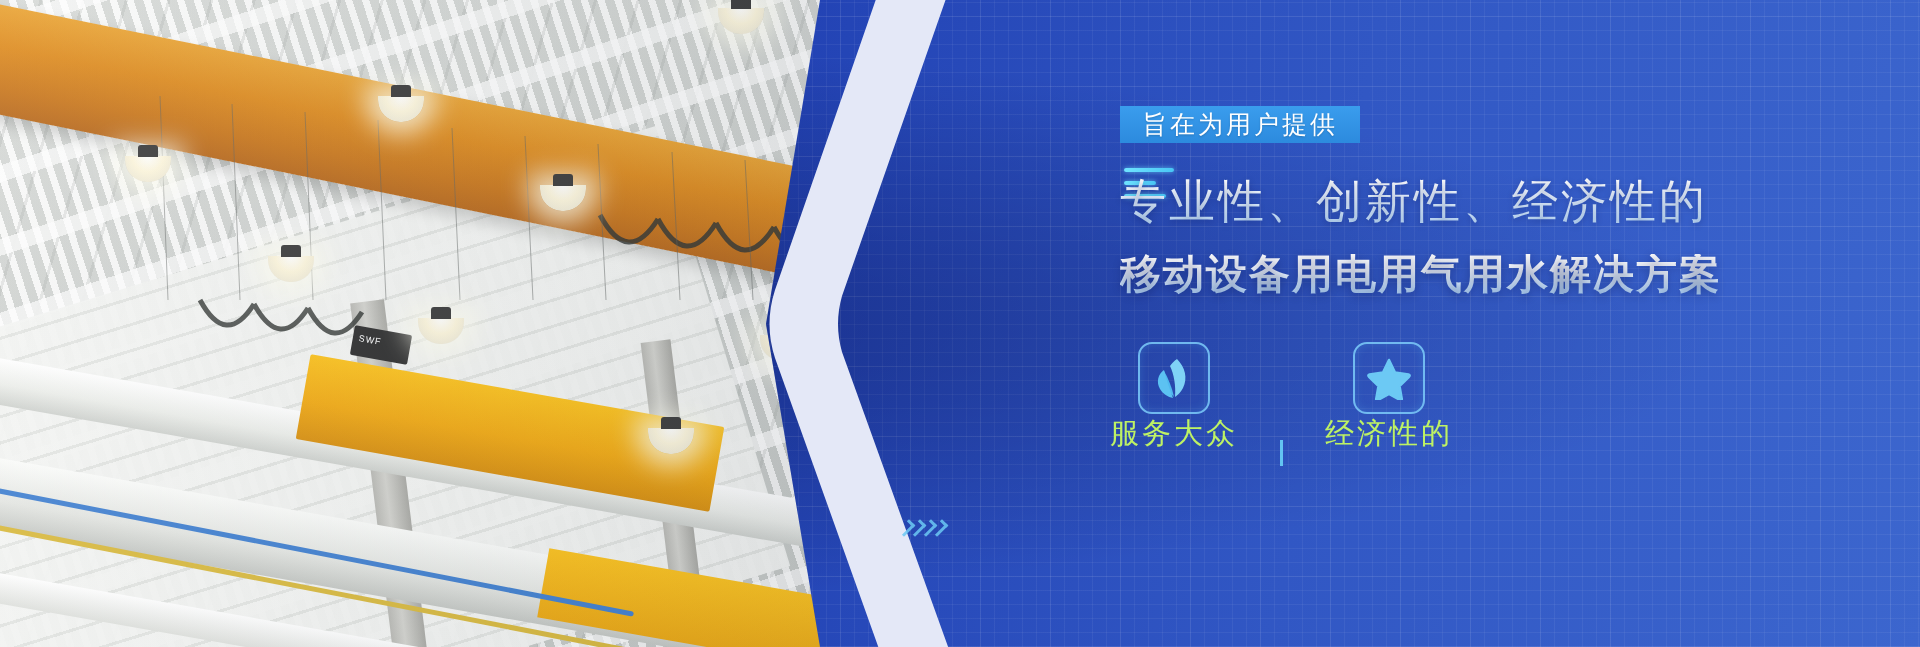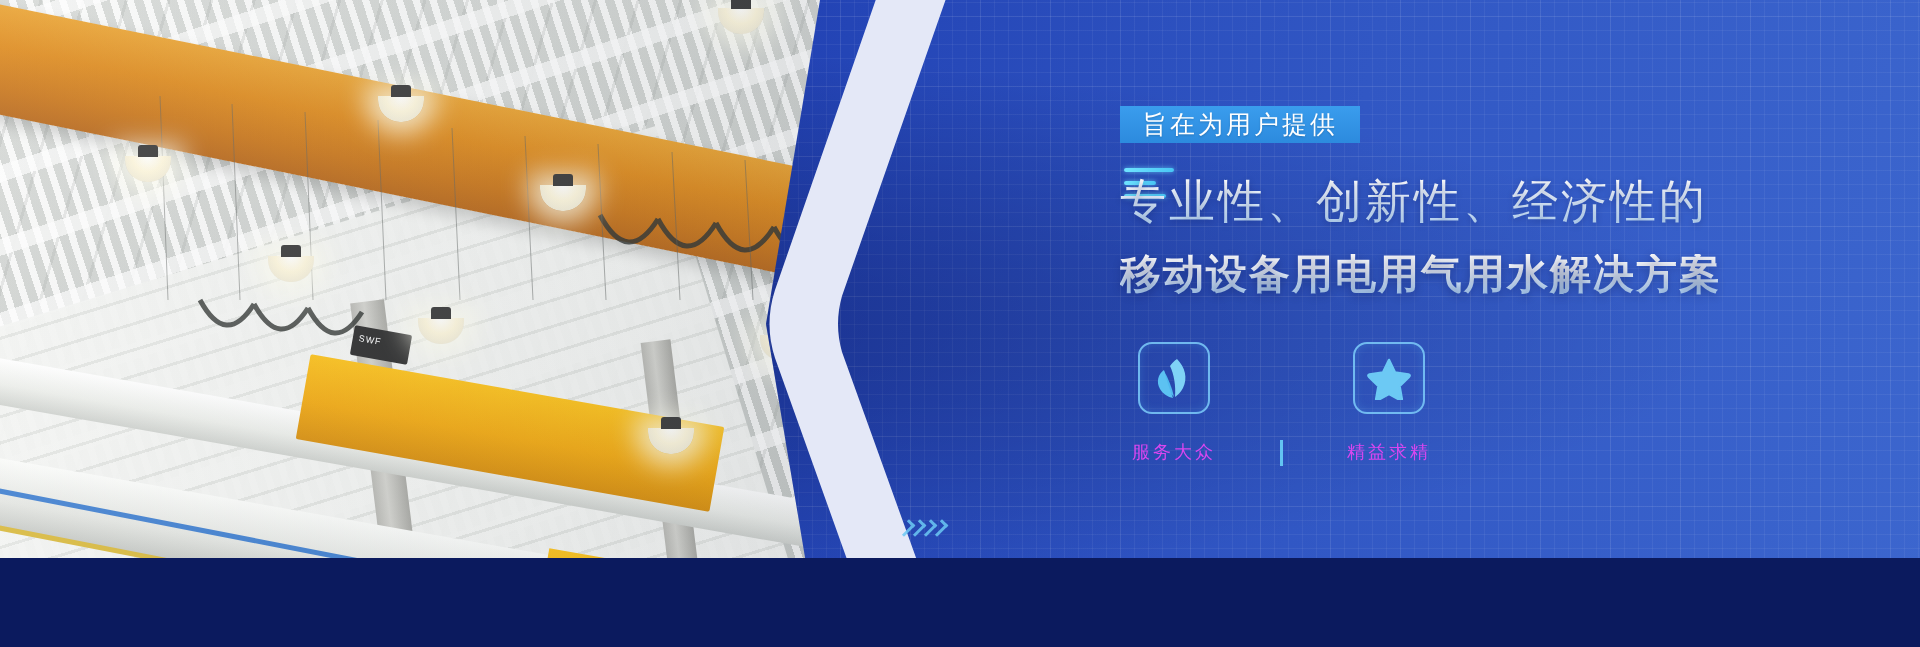--- a/index.html
+++ b/index.html
@@ -1,19 +1,19 @@
 <!DOCTYPE html>
 <html><head>
 <meta charset="utf-8">
 <style>
   html,body{margin:0;padding:0;background:#0b1a5e;}
   *{box-sizing:border-box;}
   #banner{
     position:relative;
-    width:1920px;height:558px;
+    width:1920px;height:647px;
     overflow:hidden;
     font-family:"Liberation Sans","DejaVu Sans",sans-serif;
   }
 
   
   .photo{position:absolute;left:0;top:0;width:1010px;height:647px;overflow:hidden;
          background:linear-gradient(160deg,#e9ebe8 0%,#dcdedb 30%,#cfd2cf 60%,#c2c5c2 100%);}
   .photo .ceiling{position:absolute;inset:0;
     background:
       repeating-linear-gradient(72deg, rgba(255,255,255,.85) 0px, rgba(255,255,255,.85) 7px, rgba(196,200,198,.55) 7px, rgba(196,200,198,.55) 16px);
@@ -109,21 +109,21 @@
   .h-line2{position:absolute;left:0;top:254px;font-size:41px;font-weight:bold;letter-spacing:2px;line-height:1;
     background:linear-gradient(180deg,#ffffff 0%,#f2f8ff 40%,#a9cdf2 100%);
     -webkit-background-clip:text;background-clip:text;color:transparent;
     text-shadow:0 3px 8px rgba(0,10,60,.3);}
 
   .feats{position:absolute;left:0;top:342px;display:flex;align-items:flex-start;}
   .feat{width:108px;display:flex;flex-direction:column;align-items:center;}
   .feat .box{width:72px;height:72px;border:2px solid rgba(124,205,250,.85);border-radius:14px;
     display:flex;align-items:center;justify-content:center;
     box-shadow:0 0 10px rgba(90,190,250,.22) inset;}
-  .feat .lbl{margin-top:26px;color:#d946ef;font-size:18px;letter-spacing:3px;white-space:nowrap;}
+  .feat .lbl{color:#bef264;font-size:29px;letter-spacing:3px;white-space:nowrap;}
   .sep{width:107px;display:flex;justify-content:center;padding-top:98px;}
   .sep i{display:block;width:3px;height:26px;background:#63c4f2;}
 
   .arrows{position:absolute;left:-218px;top:520px;display:flex;gap:0px;}
   .arrows i{display:block;width:9px;height:16px;margin-right:2px;
     border-right:3px solid #6cc9f4;border-top:3px solid #6cc9f4;
     transform:rotate(45deg);opacity:.85;}
 </style>
 </head>
 <body>
@@ -249,21 +249,21 @@
       <div class="sep">
         <i></i>
       </div>
 
       <div class="feat">
         <div class="box">
           <svg width="44" height="44" viewBox="0 0 44 44">
             <path d="M22,4 L28,16.5 L41.5,18.5 Q43.5,19 42,20.8 L32.5,30 L34.8,43 Q35,45 33,44 L22,37.8 L11,44 Q9,45 9.2,43 L11.5,30 L2,20.8 Q0.5,19 2.5,18.5 L16,16.5 Z" fill="#6cc9f4" stroke="#6cc9f4" stroke-width="2.5" stroke-linejoin="round"></path>
           </svg>
         </div>
-        <div class="lbl">精益求精</div>
+        <div class="lbl">经济性的</div>
       </div>
 
     </div>
 
     <div class="arrows">
       <i></i>
       <i></i>
       <i></i>
       <i></i>
     </div>

